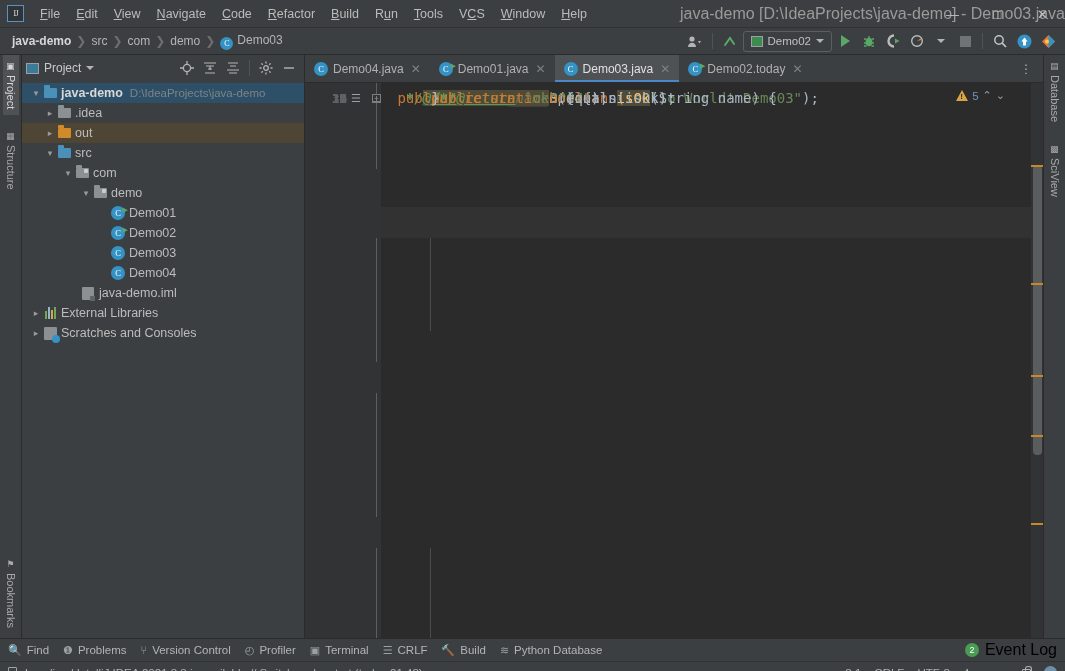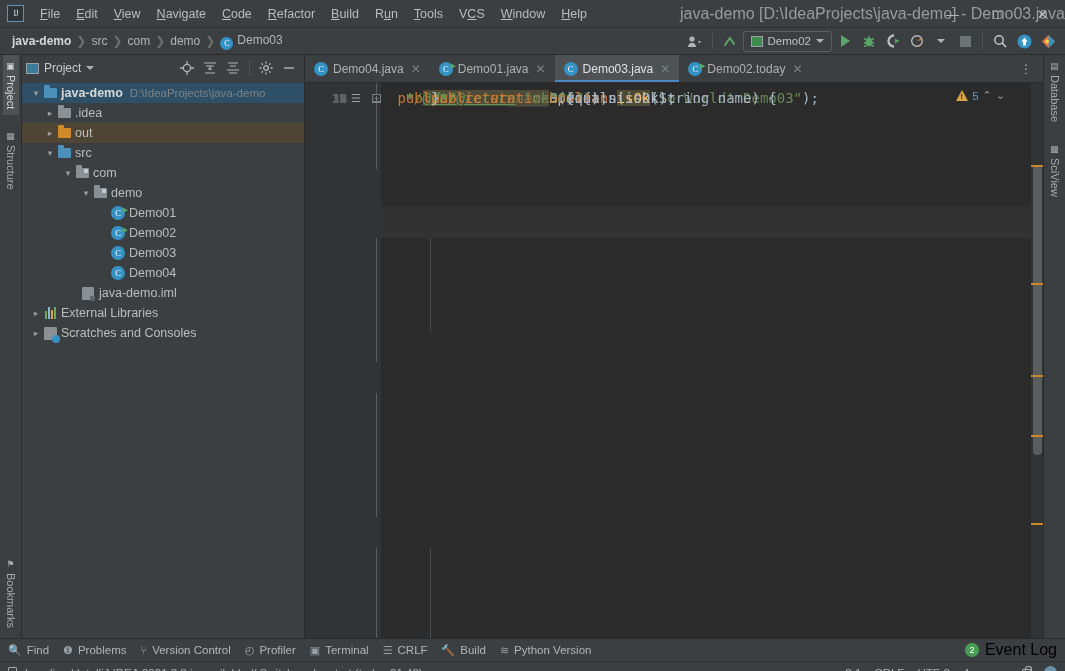--- a/index.html
+++ b/index.html
@@ -665,21 +665,21 @@
     <div class="tw">
       <span class="ic">☰</span>
       <span>CRLF</span>
     </div>
     <div class="tw">
       <span class="ic">🔨</span>
       <span>Build</span>
     </div>
     <div class="tw">
       <span class="ic">≋</span>
-      <span>Python Version</span>
+      <span>Python Database</span>
     </div>
     <div class="tw-right">
       <span class="badge-count">2</span>
       <span>Event Log</span>
     </div>
   </div>
 
   <div class="statusbar">
     <span class="doc-small"></span>
     <span class="status-msg">Localized IntelliJ IDEA 2021.3.3 is available // Switch and restart (today 21:48)</span>

